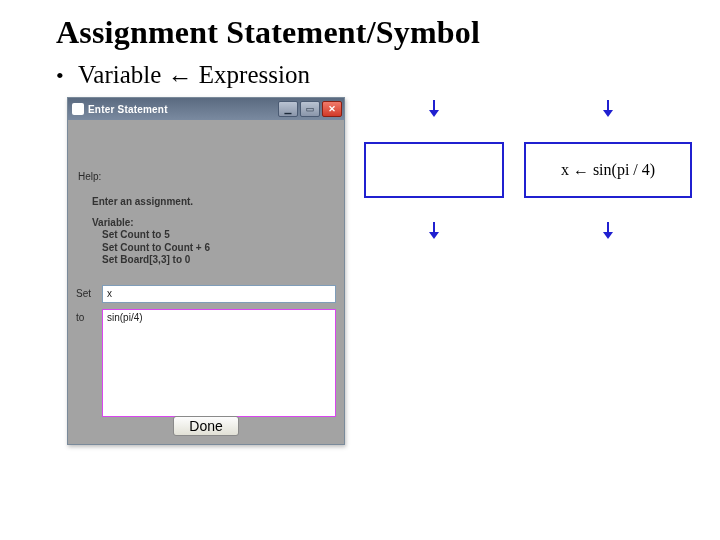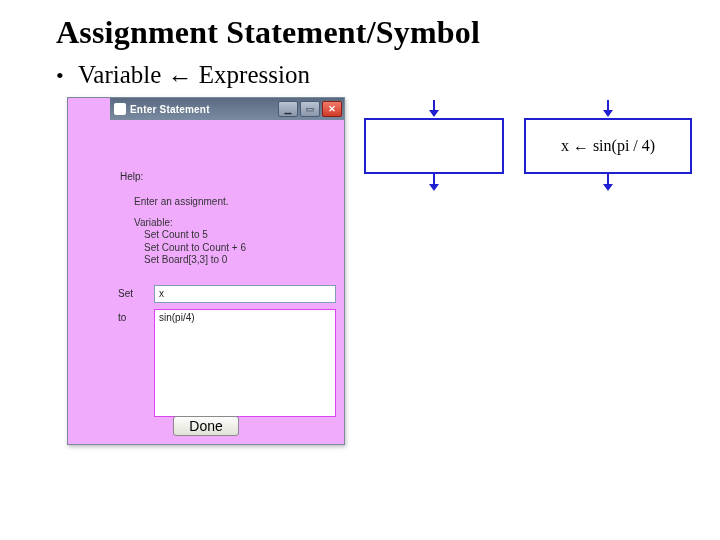--- a/index.html
+++ b/index.html
@@ -5,47 +5,47 @@
   * { box-sizing: border-box; margin: 0; padding: 0; }
   html, body { width: 720px; height: 540px; background: #fff; font-family: "Times New Roman", serif; overflow: hidden; }
   .slide { position: relative; width: 720px; height: 540px; padding: 14px 40px 0 56px; border-radius: 11px; }
   .title { font-size: 32px; font-weight: 700; letter-spacing: 0.2px; }
   .bullets { margin-top: 10px; }
   .bullet-row { display: flex; align-items: baseline; font-size: 25px; }
   .bullet-dot { width: 22px; font-size: 22px; }
   .bullet-text { }
 
   
-  .dialog { position: absolute; left: 67px; top: 97px; width: 278px; height: 348px; border: 1px solid #7a8a9a; background: #f0abfc; box-shadow: 1px 2px 4px rgba(0,0,0,0.25); font-family: Tahoma, Arial, sans-serif; padding-left: 42px; }
+  .dialog { position: absolute; left: 67px; top: 97px; width: 278px; height: 348px; border: 1px solid #7a8a9a; background: #a3a3a3; box-shadow: 1px 2px 4px rgba(0,0,0,0.25); font-family: Tahoma, Arial, sans-serif; }
   .titlebar { display: flex; align-items: center; height: 22px; background: linear-gradient(to bottom, #5a6a80 0%, #7a8aa0 100%); color: #fff; padding: 0 2px 0 4px; font-size: 10px; }
   .titlebar .app-icon { width: 12px; height: 12px; background: #fff; border-radius: 2px; margin-right: 4px; display: inline-block; }
   .titlebar .dlg-title { flex: 1; font-weight: 700; letter-spacing: 0.2px; }
   .win-btns { display: flex; gap: 2px; }
   .win-btn { width: 20px; height: 16px; border: 1px solid #4a5a72; border-radius: 2px; background: linear-gradient(#b9c3d2,#8a96aa); display:flex; align-items:center; justify-content:center; font-size:9px; line-height:1; color:#1c2a3a; }
   .win-btn.close { background: linear-gradient(#f07a6a,#d13a28); border-color:#8a1f12; color:#fff; font-weight:700; }
   .dlg-body { padding: 6px 8px 2px 8px; font-size: 10px; color: #2a2a2a; margin-top: 43px; }
   .dlg-section-label { margin: 2px 0 6px 2px; }
-  .help-box { margin: 0 2px 8px 6px; padding: 8px 10px 10px 10px; line-height: 1.25; color:#333; }
+  .help-box { margin: 0 2px 8px 6px; padding: 8px 10px 10px 10px; line-height: 1.25; color:#333;font-weight:bold; }
   .help-box .ex-head { margin-top: 8px; }
   .help-box .ex-line { margin-left: 10px; }
-  .form-row { display: flex; align-items: flex-start; margin: 4px 0 6px 0; gap: 10px; }
+  .form-row { display: flex; align-items: flex-start; margin: 4px 0 6px 0; }
   .form-label { width: 26px; padding-top: 3px; }
   .text-input { flex: 1; height: 18px; border: 1px solid #7f9db9; background: #fff; padding: 1px 4px; font-family: inherit; font-size: 10px; color:#222; }
   .textarea { flex: 1; height: 108px; border: 1px solid #d946ef; background: #fff; padding: 2px 4px; font-family: inherit; font-size: 10px; color:#222; resize: none; overflow: auto; }
   .dlg-footer { position: absolute; bottom: 8px; left: 0; right: 0; display:flex; justify-content:center; }
   .btn { min-width: 66px; height: 20px; border: 1px solid #8a8a8a; border-radius: 3px; background: linear-gradient(#fdfdfd,#e2e1d6); font-family: inherit; font-size: 14px; padding: 0 10px; cursor: pointer; }
 
   
   .flow-area { position: absolute; left: 360px; top: 100px; width: 340px; height: 120px; font-family: "Times New Roman", serif; }
   .flow-group { position: absolute; top: 0; }
   .flow-box { border: 2px solid #2020d0; background:#fff; width: 140px; height: 56px; display:flex; align-items:center; justify-content:center; font-size: 16px; color:#000; text-align:center; }
   .flow-box.w2 { width: 168px; }
   .g1 { left: 4px; }
   .g2 { left: 164px; }
-  .arrow-col { display:flex; flex-direction:column; align-items:center; }
+  .arrow-col { display:flex; flex-direction:column; align-items:center;gap:24px; }
 </style>
 </head>
 <body>
 
 <div class="slide">
   <div class="title">Assignment Statement/Symbol</div>
   <div class="bullets">
     <div class="bullet-row">
       <div class="bullet-dot">•</div>
       <div class="bullet-text">Variable ← Expression</div>

